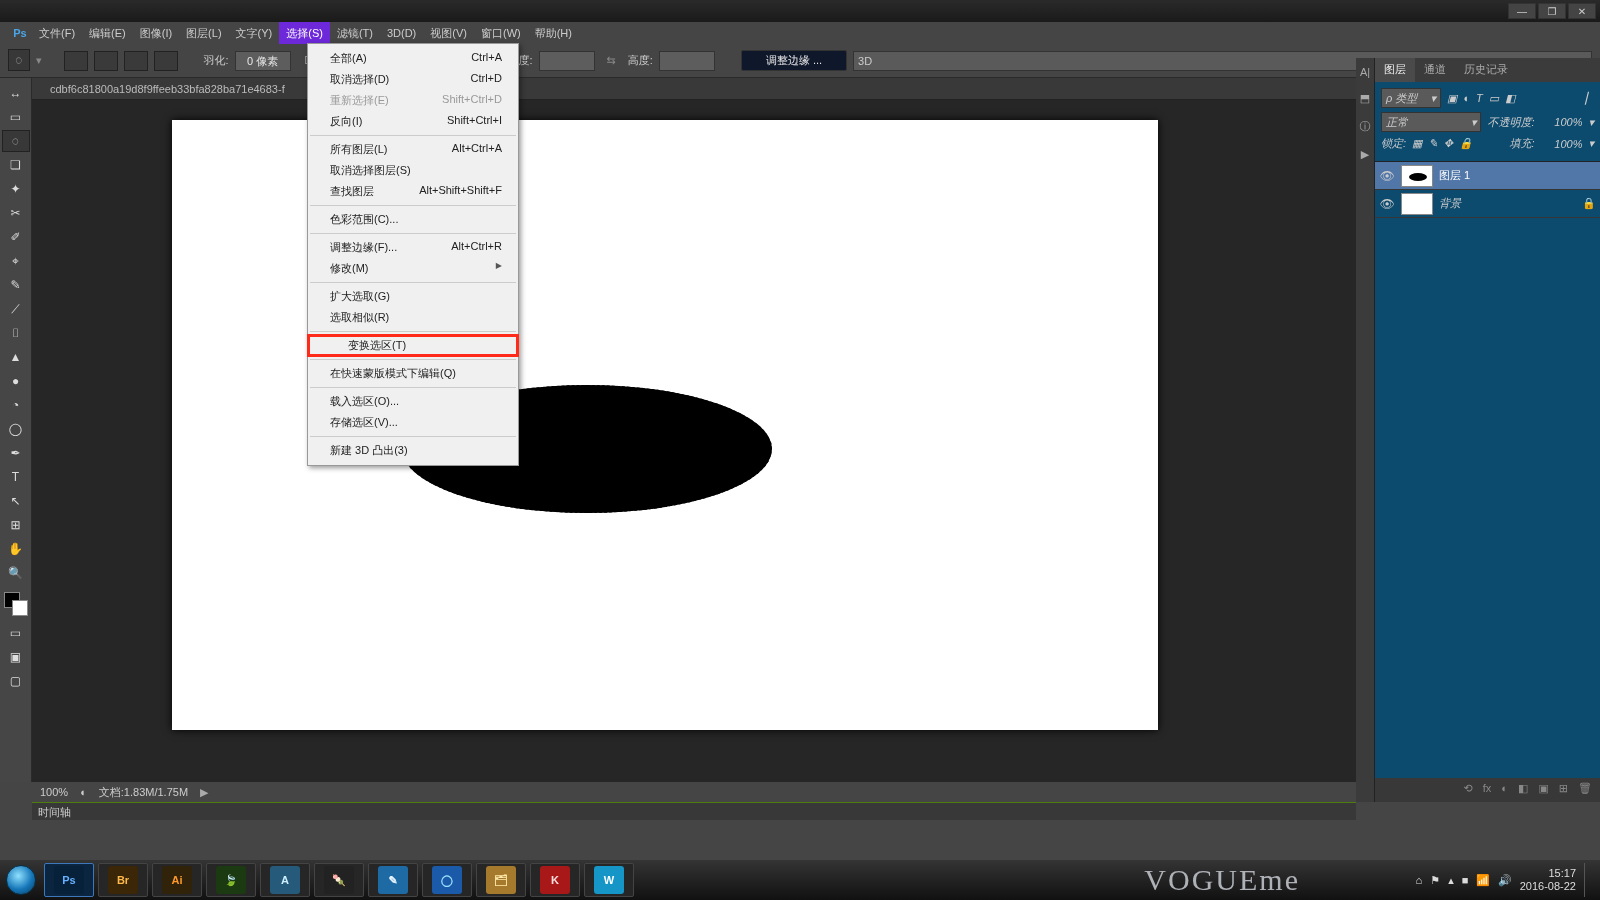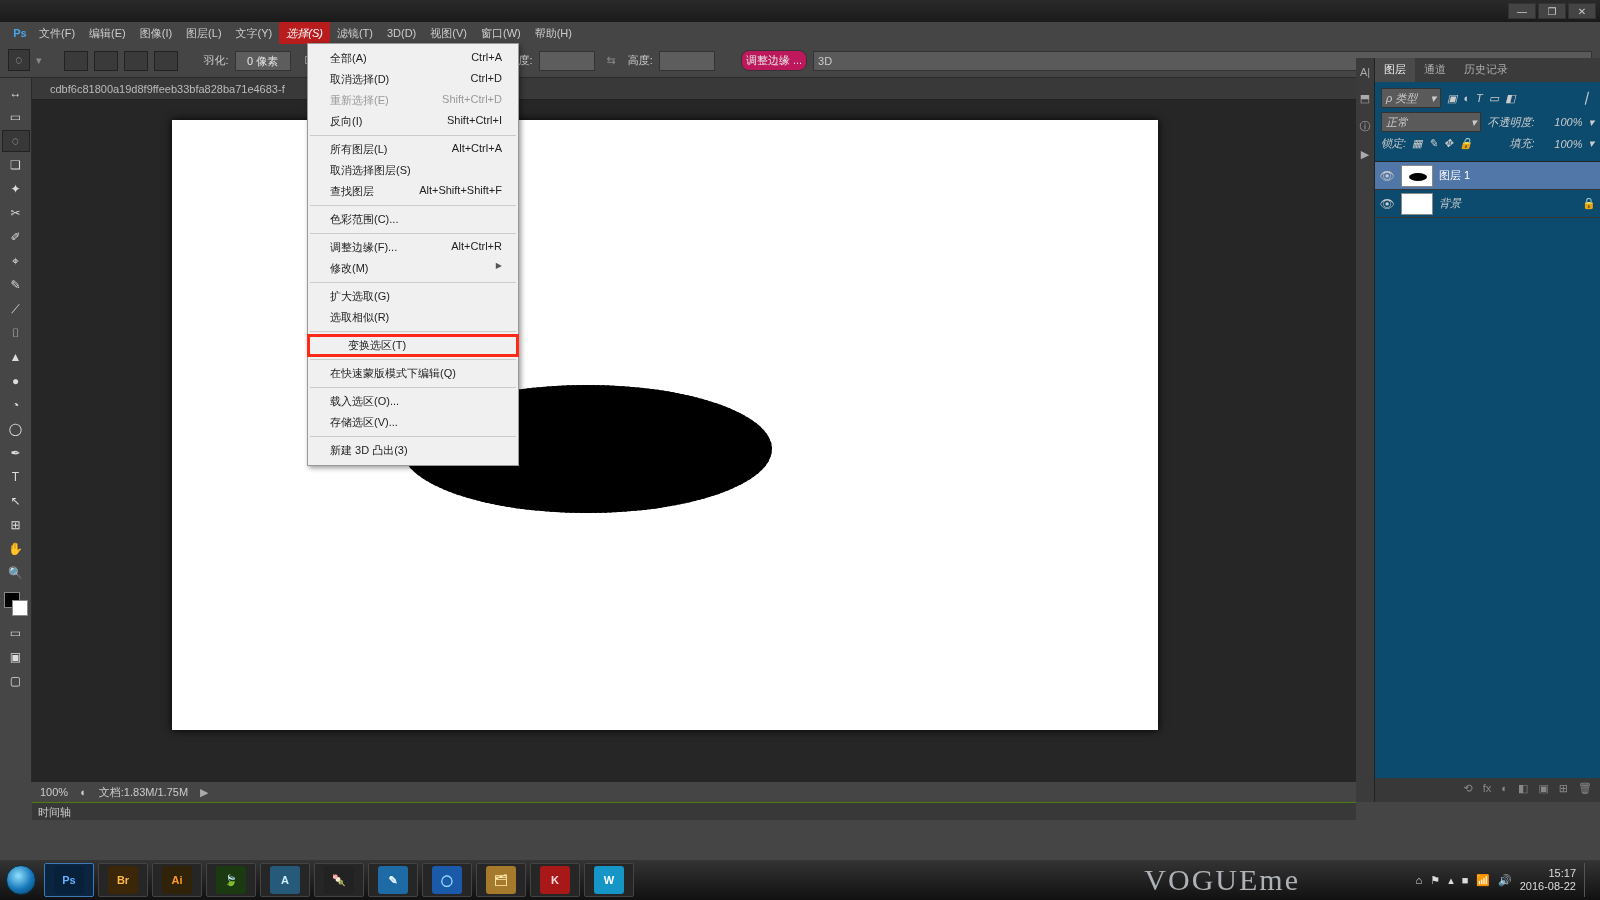--- a/index.html
+++ b/index.html
@@ -4,26 +4,26 @@
 <style>
   * { margin: 0; padding: 0; box-sizing: border-box; font-family: "Microsoft YaHei", sans-serif; font-size: 11px; }
   body { background: #454545; color: #ccc; width: 1600px; height: 900px; overflow: hidden; user-select: none; }
 
   .titlebar { height: 22px; background: linear-gradient(#2a2a2a,#1a1a1a); display: flex; justify-content: flex-end; align-items: center; padding: 0 4px; }
   .winbtn { width: 28px; height: 16px; margin-left: 2px; background: #444; border: 1px solid #333; display:flex;align-items:center;justify-content:center;color:#ccc;font-size:10px; }
 
   .menubar { height: 22px; background: #454545; display: flex; align-items: stretch; padding-left: 8px; }
   .appicon { width: 24px; display:flex;align-items:center;justify-content:center;color:#4aa5e8;font-weight:bold; }
   .menuitem { padding: 0 7px; display: flex; align-items: center; color: #ccc; }
-  .menuitem.active { background: #b91c1c; color: #fff; font-style: italic; }
+  .menuitem.active { background: #6d28d9; color: #fff; }
 
   .optionsbar { height: 34px; background: #454545; border-bottom: 1px solid #2a2a2a; display: flex; align-items:center; padding: 0 8px; gap:6px; color:#ccc;}
   .opt-well { width:24px;height:20px;background:#3a3a3a;border:1px solid #222;}
   .opt-field { width:56px;height:20px;background:#5d5d5d;border:1px solid #333;color:#e6e6e6;text-align:center;line-height:18px;}
-  .opt-btn { padding:2px 4px;background:#be185d;border:1px solid #333;color:#e6e6e6;border-radius:8px;}
+  .opt-btn { padding:2px 24px;background:#0f172a;border:1px solid #333;color:#e6e6e6;border-radius:2px;}
 
   .tabbar { height: 22px; background: #393939; display: flex; align-items: center; padding-left: 40px; color:#aaa; border-bottom:1px solid #222;}
   .doctab { padding: 2px 10px; background:#393939; color:#bbb; }
 
   .ruler-h { height: 18px; background: #4d4d4d; margin-left:32px;margin-right:18px; position:relative; overflow:hidden;font-size:9px;}
   .ruler-h span { position:absolute; top:2px; color:#ddd; }
   .ruler-v { width: 18px; background:#4d4d4d; position:absolute; left:32px; top:100px; bottom:118px; overflow:hidden; font-size:9px;}
   .ruler-v span { display:block; position:absolute; left:2px; color:#ddd; }
 
   .workarea { position:absolute; left:32px; right:244px; top:100px; bottom:118px; background:#262626; overflow:hidden; }

